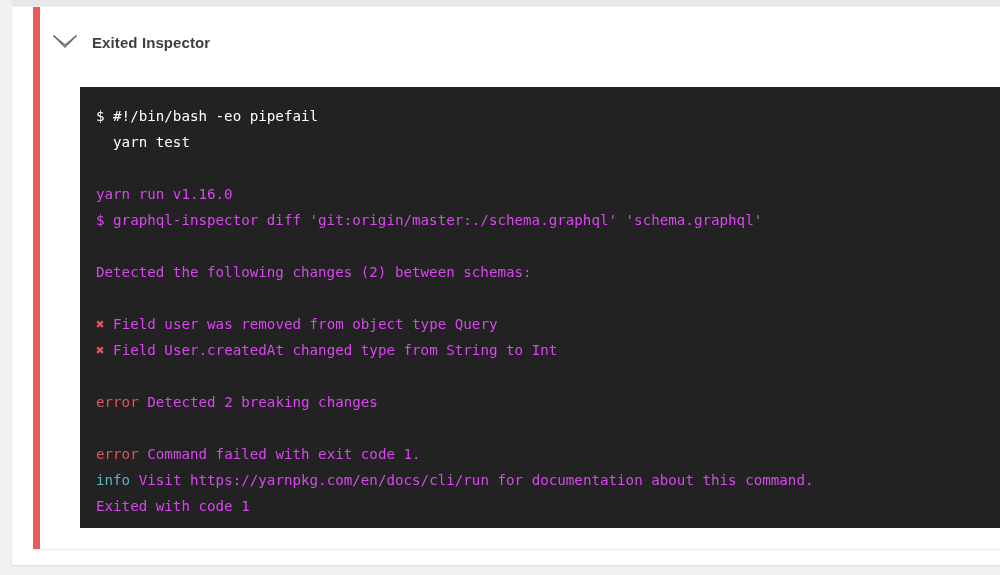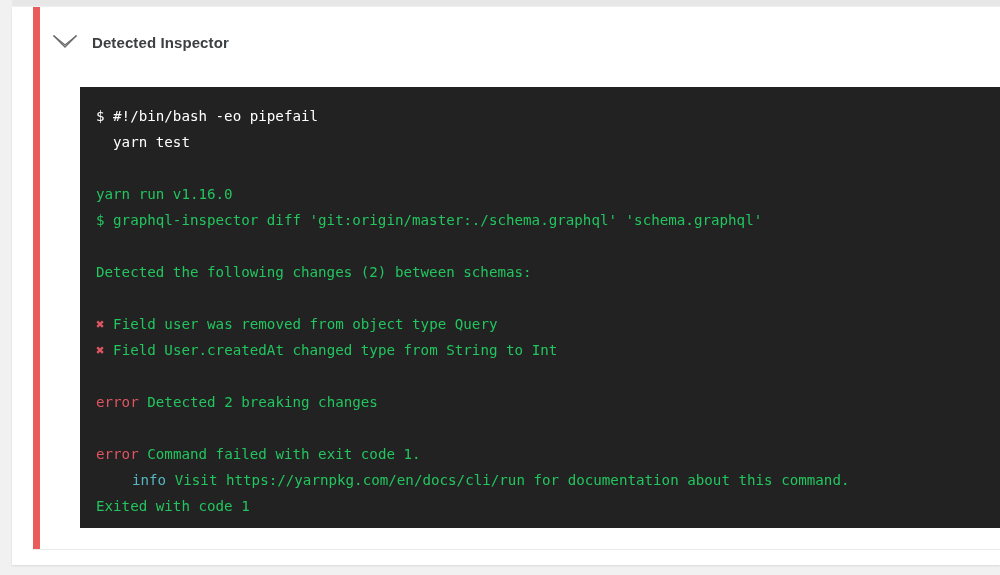--- a/index.html
+++ b/index.html
@@ -96,23 +96,23 @@
     font-size: 14.2px;
     line-height: 26px;
     color: #e8e8e8;
     white-space: pre;
   }
 
   .line { min-height: 26px; }
   .line.blank { height: 26px; }
   .bold { font-weight: normal; color: #ffffff; }
   .c-red { color: #e05561; }
-  .c-cyan { color: #56b6c2; margin-left: 36px; }
+  .c-cyan { color: #56b6c2; }
   .c-mark { color: #e05561; font-weight: bold; }
-  .c-default { color: #22c55e; }
+  .c-default { color: #d946ef; }
 
   
   .card-divider {
     position: absolute;
     left: 21px;
     top: 542px;
     width: 967px;
     height: 1px;
     background: #ececec;
   }
@@ -128,21 +128,21 @@
 
     <div class="status-bar"></div>
 
     <div class="job-header">
       <span class="chevron-icon-wrap">
         <svg class="chevron-icon" viewBox="0 0 26 22" fill="none" xmlns="http://www.w3.org/2000/svg">
           <path d="M2 5 L13 16 L24 5" stroke="#6b6b6b" stroke-width="1.4" fill="none" stroke-linecap="square"></path>
           <path d="M2 5 L13 14 L24 5" stroke="#6b6b6b" stroke-width="1.2" fill="none" stroke-linecap="square"></path>
         </svg>
       </span>
-      <span class="job-title">Detected Inspector</span>
+      <span class="job-title">Exited Inspector</span>
     </div>
 
     <div class="terminal">
       <div class="terminal-inner"><div class="line"><span class="bold">$ #!/bin/bash -eo pipefail</span></div><div class="line"><span class="bold">  yarn test</span></div><div class="line blank"></div><div class="line"><span class="c-default">yarn run v1.16.0</span></div><div class="line"><span class="c-default">$ graphql-inspector diff 'git:origin/master:./schema.graphql' 'schema.graphql'</span></div><div class="line blank"></div><div class="line"><span class="c-default">Detected the following changes (2) between schemas:</span></div><div class="line blank"></div><div class="line"><span class="c-mark">✖</span><span class="c-default"> Field user was removed from object type Query</span></div><div class="line"><span class="c-mark">✖</span><span class="c-default"> Field User.createdAt changed type from String to Int</span></div><div class="line blank"></div><div class="line"><span class="c-red">error</span><span class="c-default"> Detected 2 breaking changes</span></div><div class="line blank"></div><div class="line"><span class="c-red">error</span><span class="c-default"> Command failed with exit code 1.</span></div><div class="line"><span class="c-cyan">info</span><span class="c-default"> Visit https://yarnpkg.com/en/docs/cli/run for documentation about this command.</span></div><div class="line"><span class="c-default">Exited with code 1</span></div></div>
     </div>
 
     <div class="card-divider"></div>
 
   </div>
 </div>

